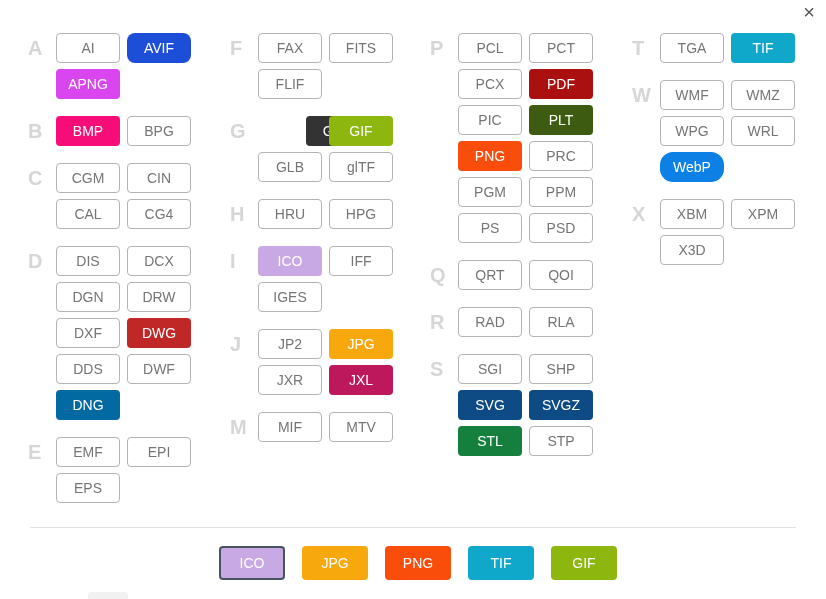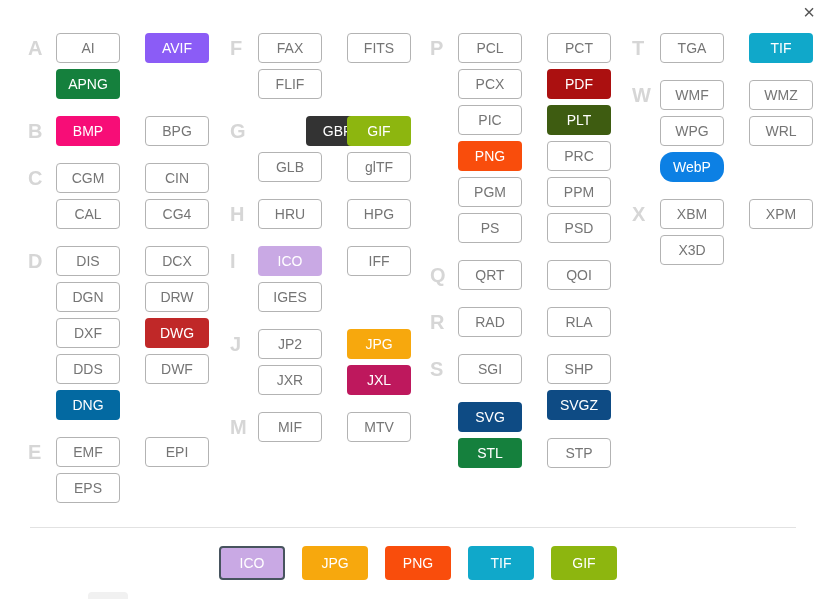--- a/index.html
+++ b/index.html
@@ -10,21 +10,21 @@
   .close { position: absolute; top: 0px; right: 5px; width: 24px; height: 24px;
     font-size: 20px; line-height: 24px; text-align: center; color: #555;
     cursor: pointer; user-select: none; font-weight: 400; }
 
   .col { position: absolute; top: 33px; }
   .col1 { left: 28px; } .col2 { left: 230px; } .col3 { left: 430px; } .col4 { left: 632px; }
 
   .group { display: flex; margin-bottom: 17px; }
   .letter { width: 28px; font-size: 20px; font-weight: 700; color: #d6d6d6;
     line-height: 30px; flex: 0 0 28px; }
-  .btn-grid { display: grid; grid-template-columns: 64px 64px; gap: 6px 25px; }
+  .btn-grid { display: grid; grid-template-columns: 64px 64px; gap: 6px 7px; }
 
   .fmt { width: 64px; height: 30px; border-radius: 4px; font-size: 14px;
     display: flex; align-items: center; justify-content: center;
     background: #fff; border: 1px solid #b3b3b3; color: #757575;
     cursor: pointer; font-family: inherit; }
   .fmt.colored { border: none; color: #ffffff; }
 
   .divider { position: absolute; left: 30px; right: 30px; top: 527px;
     border-top: 1px solid #e2e2e2; }
 
@@ -41,22 +41,22 @@
 <body>
 
 <div class="dialog">
   <div class="close">×</div>
 
   <div class="col col1">
       <div class="group">
         <span class="letter">A</span>
         <div class="btn-grid">
           <button class="fmt">AI</button>
-          <button class="fmt colored" style="background: #8b5cf6;">AVIF</button>
-          <button class="fmt colored" style="background: #15803d;">APNG</button>
+          <button class="fmt colored" style="background: #1d4ed8; border-radius: 8px;">AVIF</button>
+          <button class="fmt colored" style="background: #d946ef;">APNG</button>
         </div>
       </div>
       <div class="group">
         <span class="letter">B</span>
         <div class="btn-grid">
           <button class="fmt colored" style="background: rgb(247, 13, 119);">BMP</button>
           <button class="fmt">BPG</button>
         </div>
       </div>
       <div class="group">
@@ -171,21 +171,21 @@
         <div class="btn-grid">
           <button class="fmt">RAD</button>
           <button class="fmt">RLA</button>
         </div>
       </div>
       <div class="group">
         <span class="letter">S</span>
         <div class="btn-grid">
           <button class="fmt">SGI</button>
           <button class="fmt">SHP</button>
-          <button class="fmt colored" style="background: rgb(14, 75, 132); margin-top: 12px;">SVG</button>
+          <button class="fmt colored" style="background: rgb(14, 75, 132);">SVG</button>
           <button class="fmt colored" style="background: rgb(14, 75, 132);">SVGZ</button>
           <button class="fmt colored" style="background: #15803d;">STL</button>
           <button class="fmt">STP</button>
         </div>
       </div>
     </div>
   <div class="col col4">
       <div class="group">
         <span class="letter">T</span>
         <div class="btn-grid">

